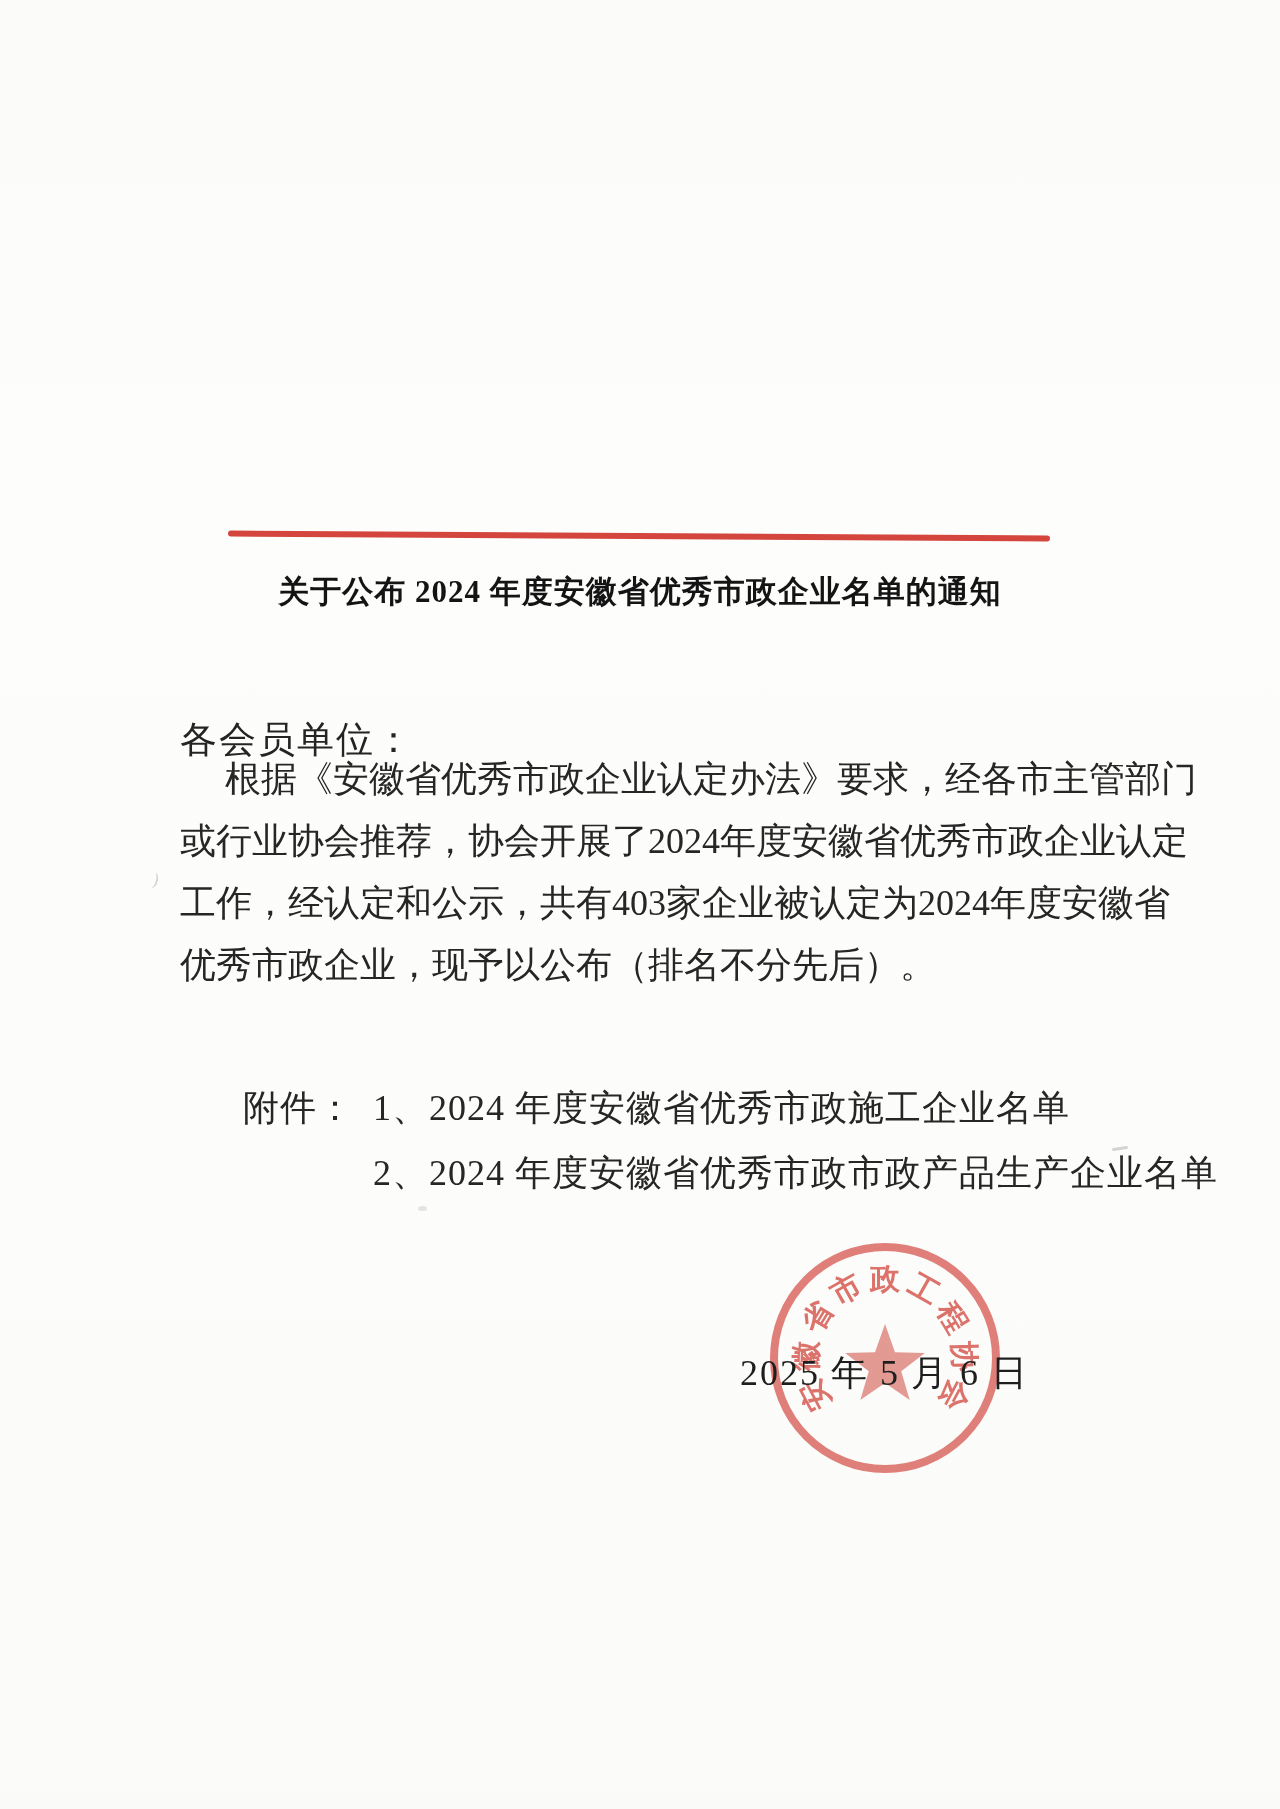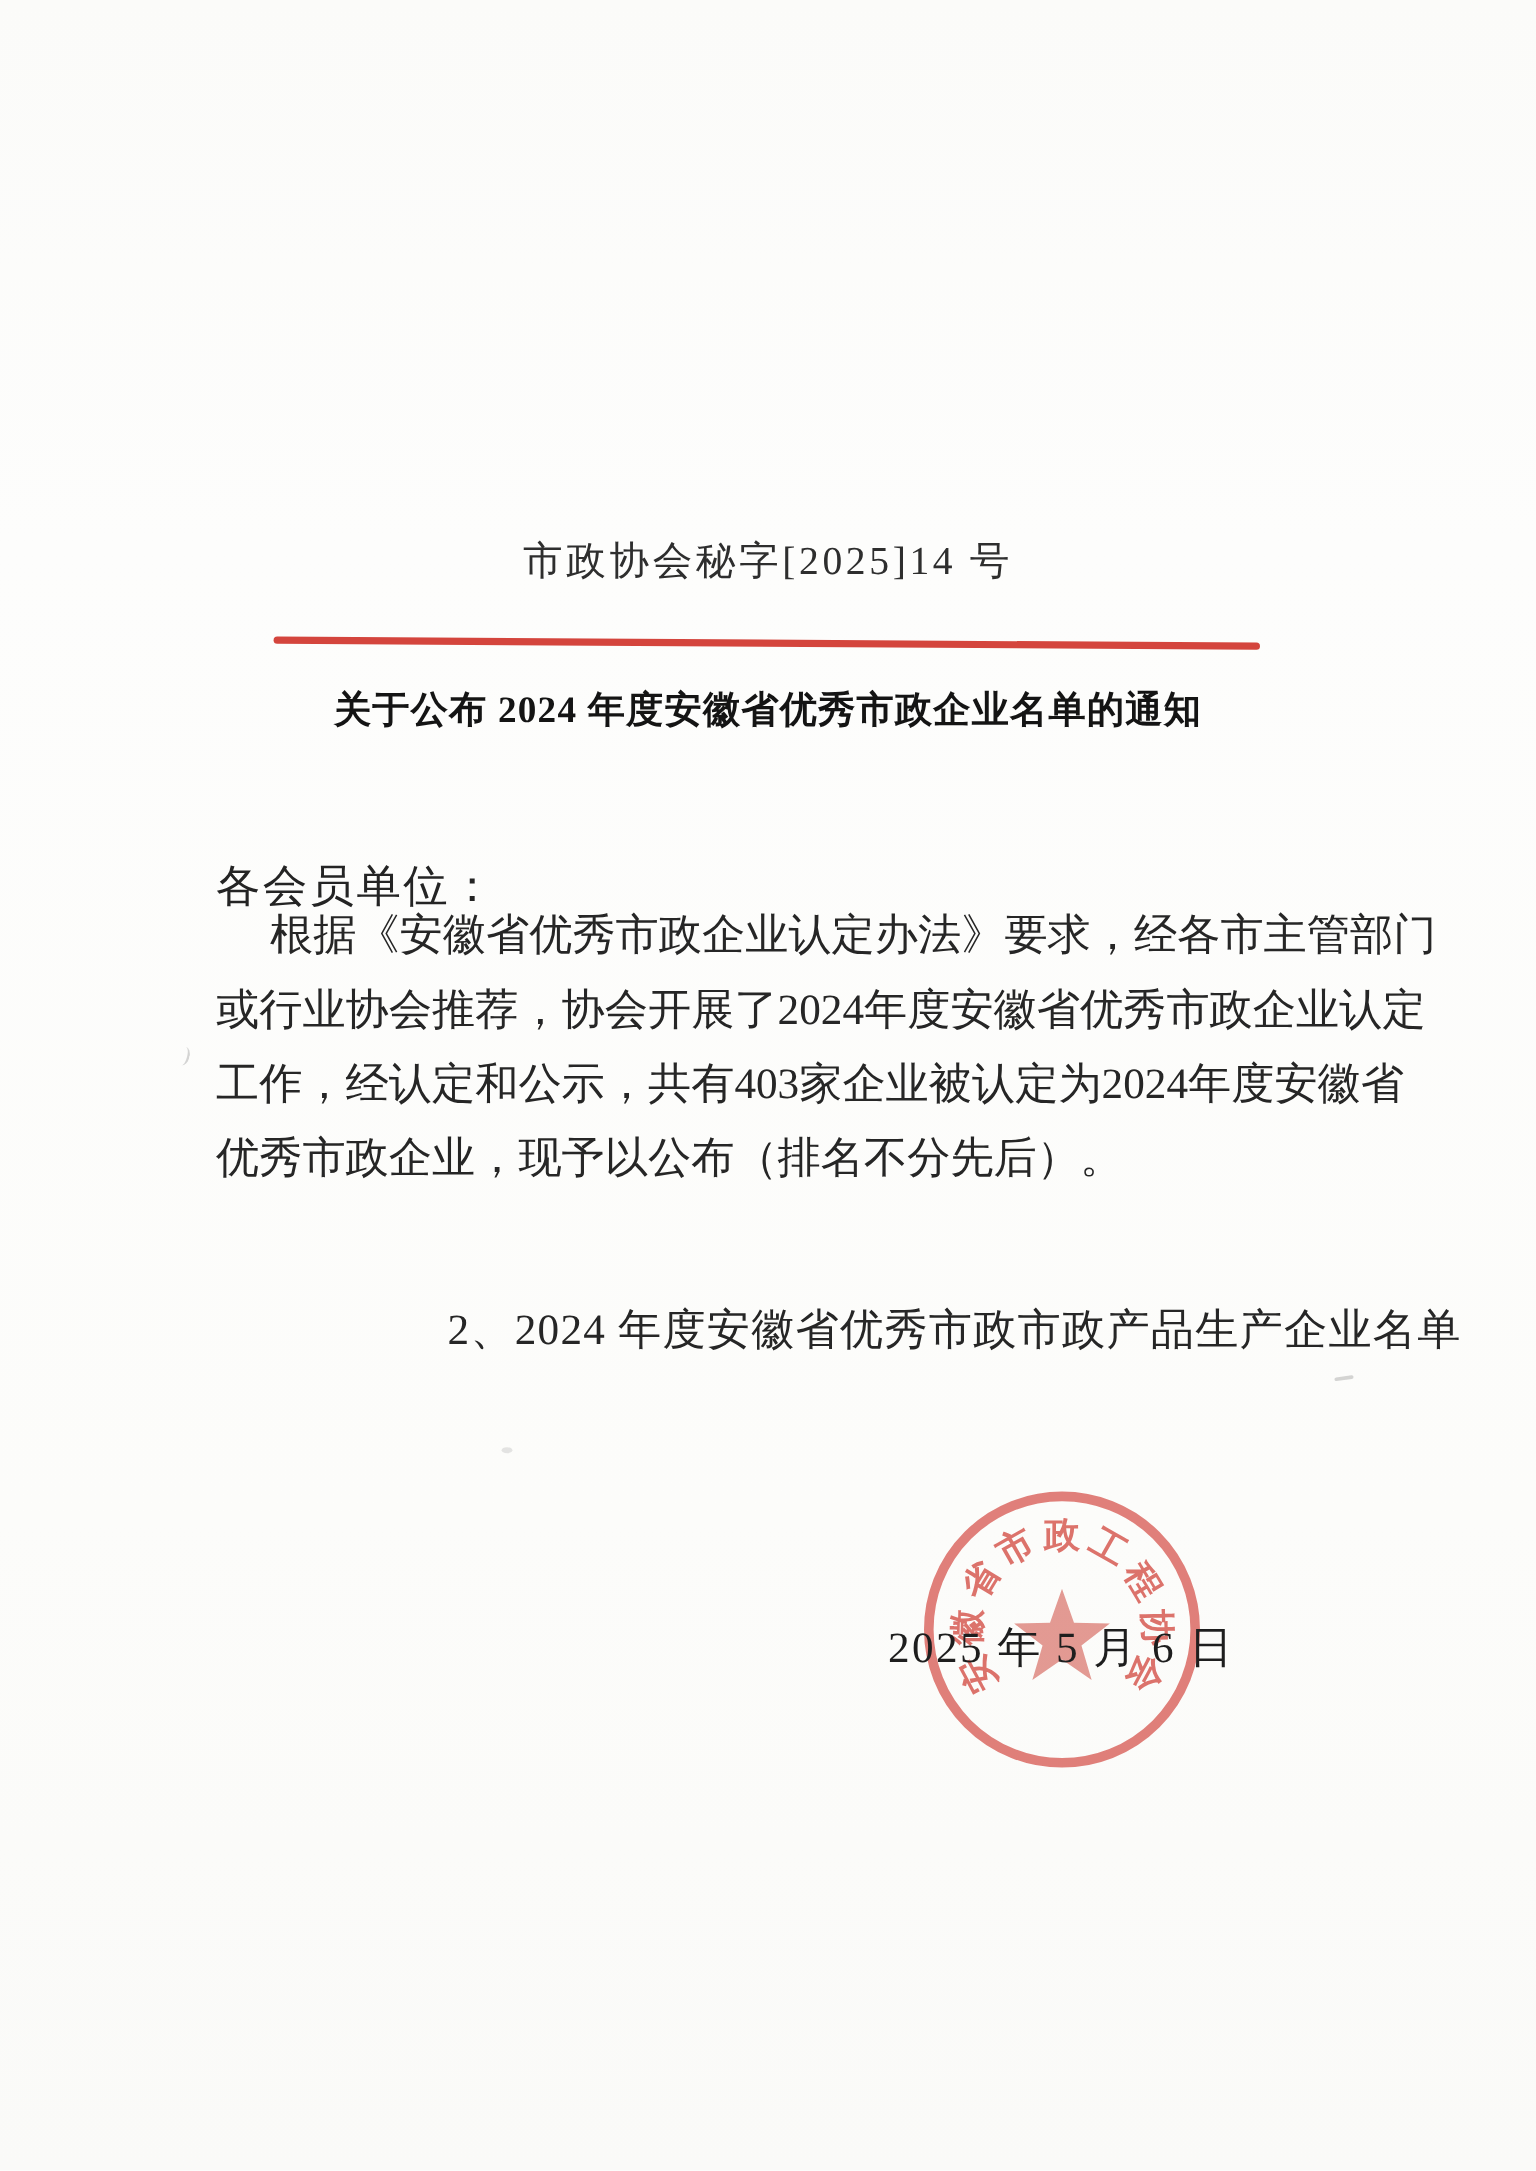--- a/index.html
+++ b/index.html
@@ -118,21 +118,20 @@
     left:1112px;top:1147px;width:16px;height:3px;
     background:rgba(120,120,120,.30);border-radius:2px;transform:rotate(-8deg);
   }
 </style>
 </head>
 <body>
 
 <div class="page">
 
 
-  <div class="doc-number">市政协会秘字[2025]14 号</div>
 
   <div class="red-rule"></div>
 
   <div class="notice-title">关于公布 2024 年度安徽省优秀市政企业名单的通知</div>
 
   <div class="salutation">各会员单位：</div>
 
   <div class="body-block">
     <div class="body-line justify-line indent-first">
         <span>根</span>
@@ -217,20 +216,23 @@
         <span>年</span>
         <span>度</span>
         <span>安</span>
         <span>徽</span>
         <span>省</span>
       </div>
     <div class="body-line">优秀市政企业，现予以公布（排名不分先后）。</div>
   </div>
 
   <div class="attachments">
+    <div class="att-line att-line-1">
+      <span class="att-label">附件：</span><span>1、2024 年度安徽省优秀市政施工企业名单</span>
+    </div>
     <div class="att-line att-line-2">
       <span>2、2024 年度安徽省优秀市政市政产品生产企业名单</span>
     </div>
   </div>
 
   <div class="seal">
     <svg viewBox="0 0 250 250">
       <circle class="seal-ring" cx="125" cy="125" r="111"></circle>
       <path class="seal-star" d="M125,91 L135,119.2 L164.9,120 L141.2,138.3 L149.7,167 L125,150 L100.3,167 L108.8,138.3 L85.1,120 L115,119.2 Z"></path>
       <g>

